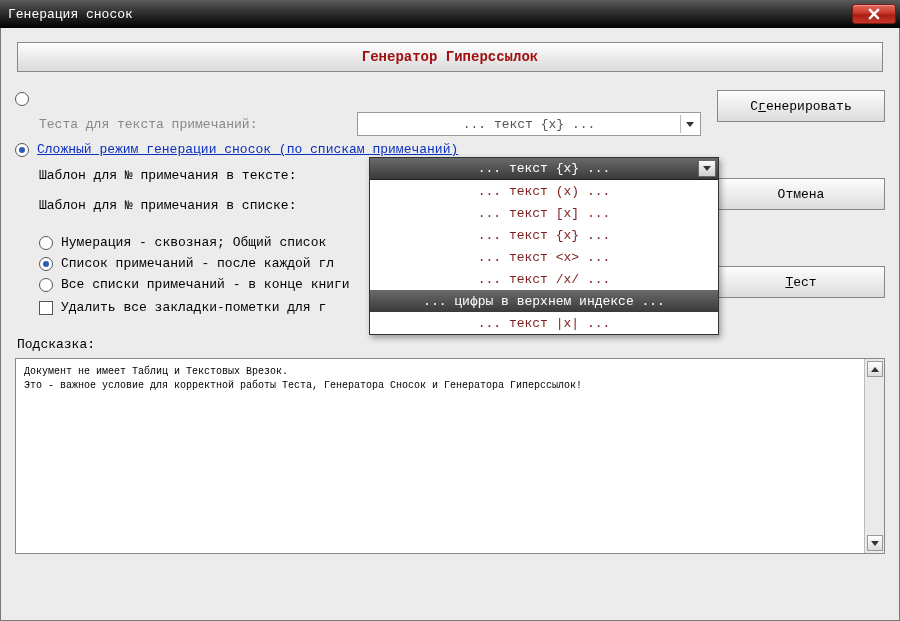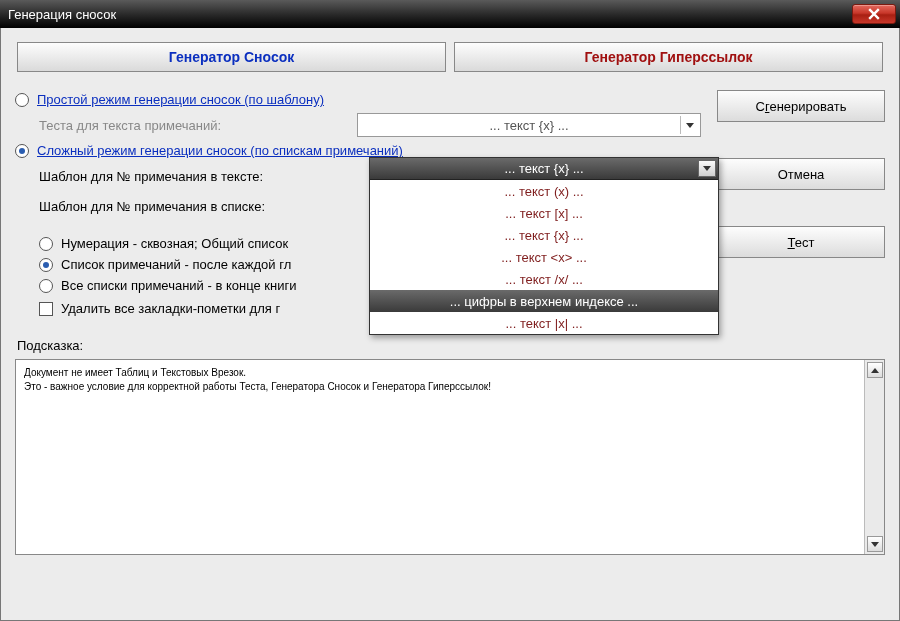--- a/index.html
+++ b/index.html
@@ -5,21 +5,21 @@
   * { box-sizing: border-box; }
   html, body { margin:0; padding:0; }
   body {
     font-family: Tahoma, Arial, sans-serif;
     font-size: 13px;
     background: #fff;
     width: 900px; height: 621px;
     overflow: hidden;
     color: #000;
   }
-  .window { width: 900px; height: 548px; padding:0; }
+  .window { width: 900px; height: 548px; padding:0;font-family:Liberation Mono, monospace; }
   .titlebar {
     height: 28px;
     background: linear-gradient(to bottom, #5a5a5a 0%, #2b2b2b 50%, #000 100%);
     color: #fff;
     display: flex; align-items: center;
     padding: 0 4px 0 8px;
     font-size: 13px;
   }
   .titlebar .title { flex:1; }
   .titlebar .close {
@@ -54,21 +54,21 @@
     cursor:pointer;
   }
   .tab.footnotes { color: #0b2fbf; }
   .tab.hyperlinks { color: #a01010; }
 
   .form-area {
     display:flex; gap: 16px;
     align-items:flex-start;
   }
   .left { flex:1; position:relative; }
-  .right { width: 168px; display:flex; flex-direction:column; gap: 36px; padding-top: 4px; text-align: right;}
+  .right { width: 168px; display:flex; flex-direction:column; gap: 56px; padding-top: 4px; text-align: right;}
 
   .btn {
     height: 32px;
     border: 1px solid #888;
     background: linear-gradient(to bottom, #fdfdfd, #dcdcdc);
     display:flex; align-items:center; justify-content:center;
     font-size: 13px;
     cursor:pointer;
   }
   .btn .u { text-decoration: underline; }
@@ -172,30 +172,28 @@
     <div class="title">Генерация сносок</div>
     <div class="close">
       <svg viewBox="0 0 10 10">
           <path d="M1 1 L9 9 M9 1 L1 9" stroke="#fff" stroke-width="2" fill="none"></path>
         </svg>
     </div>
   </div>
 
   <div class="client">
     <div class="tabs">
-      <div class="tab footnotes">Генератор Сносок</div>
       <div class="tab hyperlinks">Генератор Гиперссылок</div>
     </div>
 
     <div class="form-area">
       <div class="left">
 
         <div class="row">
           <span class="radio"></span>
-          <a class="modelink">Простой режим генерации сносок (по шаблону)</a>
         </div>
 
         <div class="row sub">
           <span class="label1 disabled">Теста для текста примечаний:</span>
           <div class="combo">
             <span>... текст {x} ...</span>
             <span class="arrow">
                 <span class="tri-down"></span>
               </span>
           </div>

